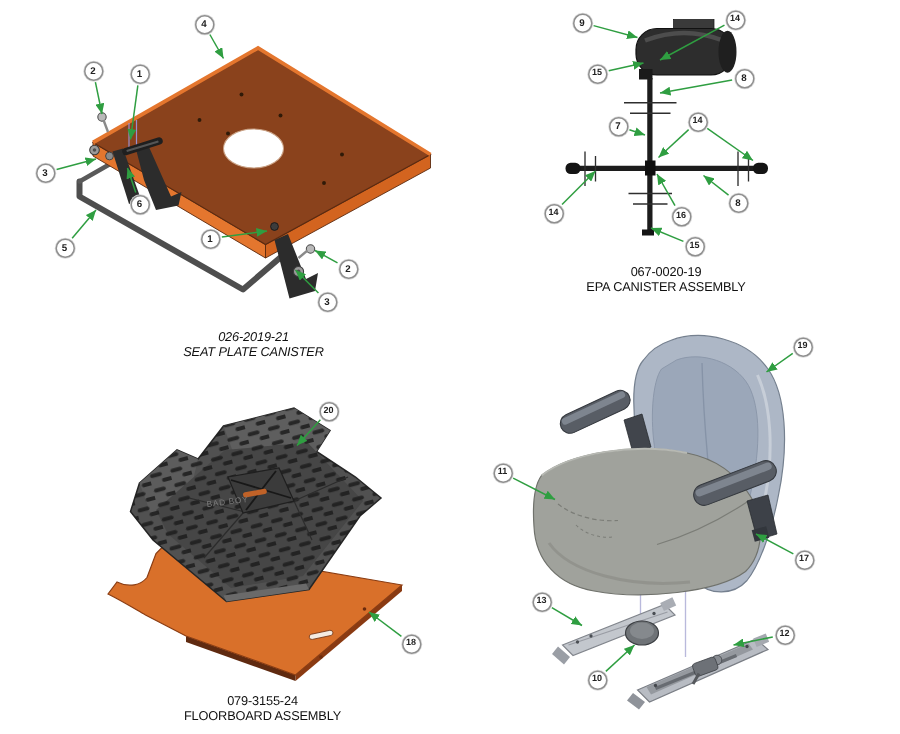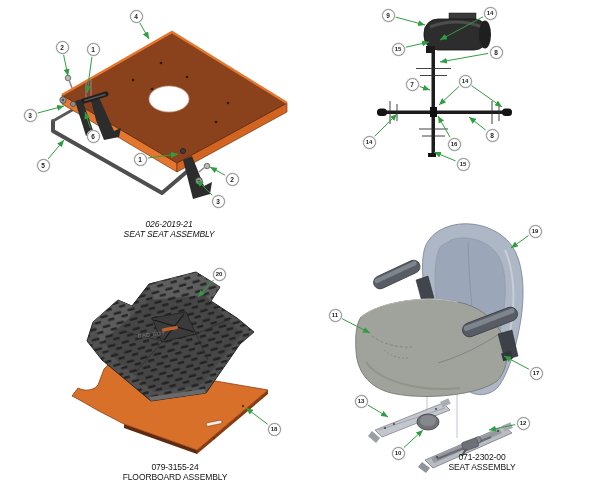--- a/index.html
+++ b/index.html
@@ -248,24 +248,24 @@
       <div class="callout" style="left: 528.5px; top: 224.5px; font-size: 6px;">19</div>
       <div class="callout" style="left: 328.5px; top: 308.5px; font-size: 6px;">11</div>
       <div class="callout" style="left: 529.5px; top: 366.5px; font-size: 6px;">17</div>
       <div class="callout" style="left: 354.5px; top: 394.5px; font-size: 6px;">13</div>
       <div class="callout" style="left: 391.5px; top: 446.5px; font-size: 6px;">10</div>
       <div class="callout" style="left: 516.5px; top: 416.5px; font-size: 6px;">12</div>
     </div>
 
   <div class="caption cap-seat-plate">
     <div>026-2019-21</div>
-    <div>SEAT SEAT ASSEMBLY</div>
+    <div>SEAT PLATE CANISTER</div>
+  </div>
+  <div class="caption cap-canister">
+    <div>067-0020-19</div>
+    <div>EPA CANISTER ASSEMBLY</div>
   </div>
   <div class="caption cap-floorboard">
     <div>079-3155-24</div>
     <div>FLOORBOARD ASSEMBLY</div>
   </div>
-  <div class="caption cap-seat">
-    <div>071-2302-00</div>
-    <div>SEAT ASSEMBLY</div>
-  </div>
 
 </div>
 
 </body></html>

